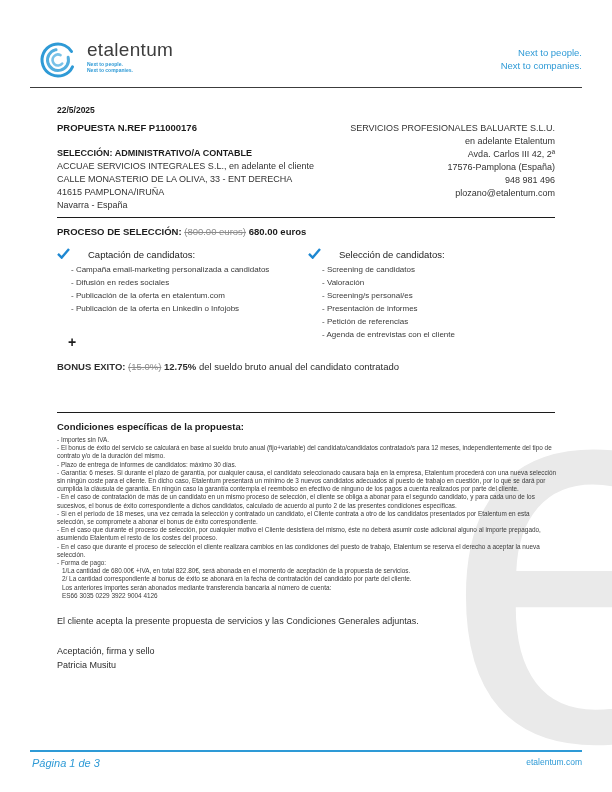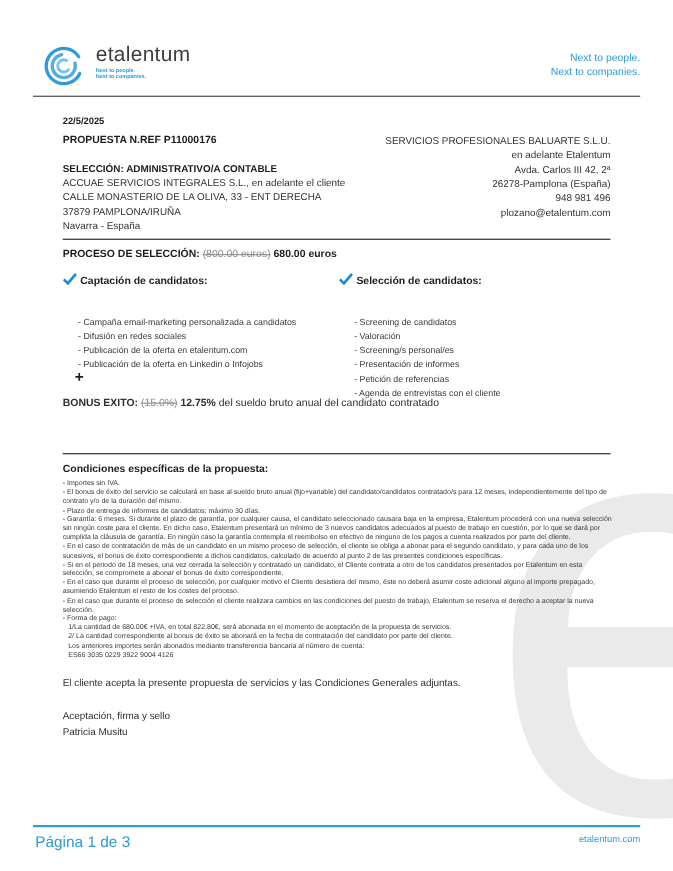--- a/index.html
+++ b/index.html
@@ -24,37 +24,37 @@
   .client{left:57px;top:147px;font-size:9px;line-height:13px;color:#333;}
   .client .heading{font-weight:bold;color:#1c1c1c;}
 
   .rule1{left:57px;top:217px;width:498px;height:1px;background:#1c1c1c;}
   .proceso{left:57px;top:226px;font-size:9.5px;color:#1c1c1c;}
   .bold{font-weight:bold;}
   .strike{color:#8c8c8c;text-decoration:line-through;font-weight:normal;}
 
   .col-left{left:57px;top:248px;width:246px;}
   .col-right{left:308px;top:248px;width:252px;}
-  .col-head{display:flex;align-items:center;gap:3px;font-size:9.5px;font-weight:bold;color:#1c1c1c;}
-  .col-items{margin-top:24px;padding-left:14px;font-size:8px;line-height:13px;color:#3a3a3a;}
+  .col-head{display:flex;align-items:center;gap:18px;font-size:9.5px;font-weight:normal;color:#1c1c1c;}
+  .col-items{margin-top:2px;padding-left:14px;font-size:8px;line-height:13px;color:#3a3a3a;}
   .plus{left:68px;top:334px;font-size:14px;font-weight:bold;color:#1c1c1c;}
 
   .bonus{left:57px;top:361px;font-size:9.5px;color:#2e2e2e;}
   .bonus-bullets{left:62px;top:377px;font-size:9px;line-height:15px;color:#333;}
 
   .rule2{left:57px;top:412px;width:498px;height:1px;background:#1c1c1c;}
   .cond-title{left:57px;top:421px;font-size:9.5px;font-weight:bold;color:#1c1c1c;}
   .conds{left:57px;top:436px;width:502px;font-size:6.4px;line-height:8.2px;color:#3a3a3a;}
   .conds .indent{padding-left:5px;}
 
   .acceptance{left:57px;top:616px;font-size:9px;color:#2e2e2e;}
   .signature{left:57px;top:644px;font-size:9px;line-height:14px;color:#2e2e2e;}
 
   .footer-rule{left:30px;top:750px;width:552px;height:1.5px;background:#2e9ad6;}
-  .footer-left{left:32px;top:757px;font-size:14px;color:#2e9ad6;}
+  .footer-left{left:32px;top:757px;font-size:11px;color:#2e9ad6;font-style:italic;}
   .footer-right{right:30px;top:757px;font-size:8.5px;color:#2e9ad6;}
 </style>
 </head>
 <body>
 
 <div class="page">
 
   <div class="watermark">e</div>
 
   <div class="abs logo">
@@ -83,30 +83,30 @@
 
   <div class="abs header-rule"></div>
 
   <div class="abs date">22/5/2025</div>
   <div class="abs proposal-ref">PROPUESTA N.REF P11000176</div>
 
   <div class="abs provider">
     <div>SERVICIOS PROFESIONALES BALUARTE S.L.U.</div>
     <div>en adelante Etalentum</div>
     <div>Avda. Carlos III 42, 2ª</div>
-    <div>26278-Pamplona (España)</div>
+    <div>17576-Pamplona (España)</div>
     <div>948 981 496</div>
     <div>plozano@etalentum.com</div>
   </div>
 
   <div class="abs client">
     <div class="heading">SELECCIÓN: ADMINISTRATIVO/A CONTABLE</div>
     <div>ACCUAE SERVICIOS INTEGRALES S.L., en adelante el cliente</div>
     <div>CALLE MONASTERIO DE LA OLIVA, 33 - ENT DERECHA</div>
-    <div>37879 PAMPLONA/IRUÑA</div>
+    <div>41615 PAMPLONA/IRUÑA</div>
     <div>Navarra - España</div>
   </div>
 
   <div class="abs rule1"></div>
 
   <div class="abs proceso">
     <span class="bold">PROCESO DE SELECCIÓN:</span>
     <span class="strike">(800.00 euros)</span>
     <span class="bold">680.00 euros</span>
   </div>

